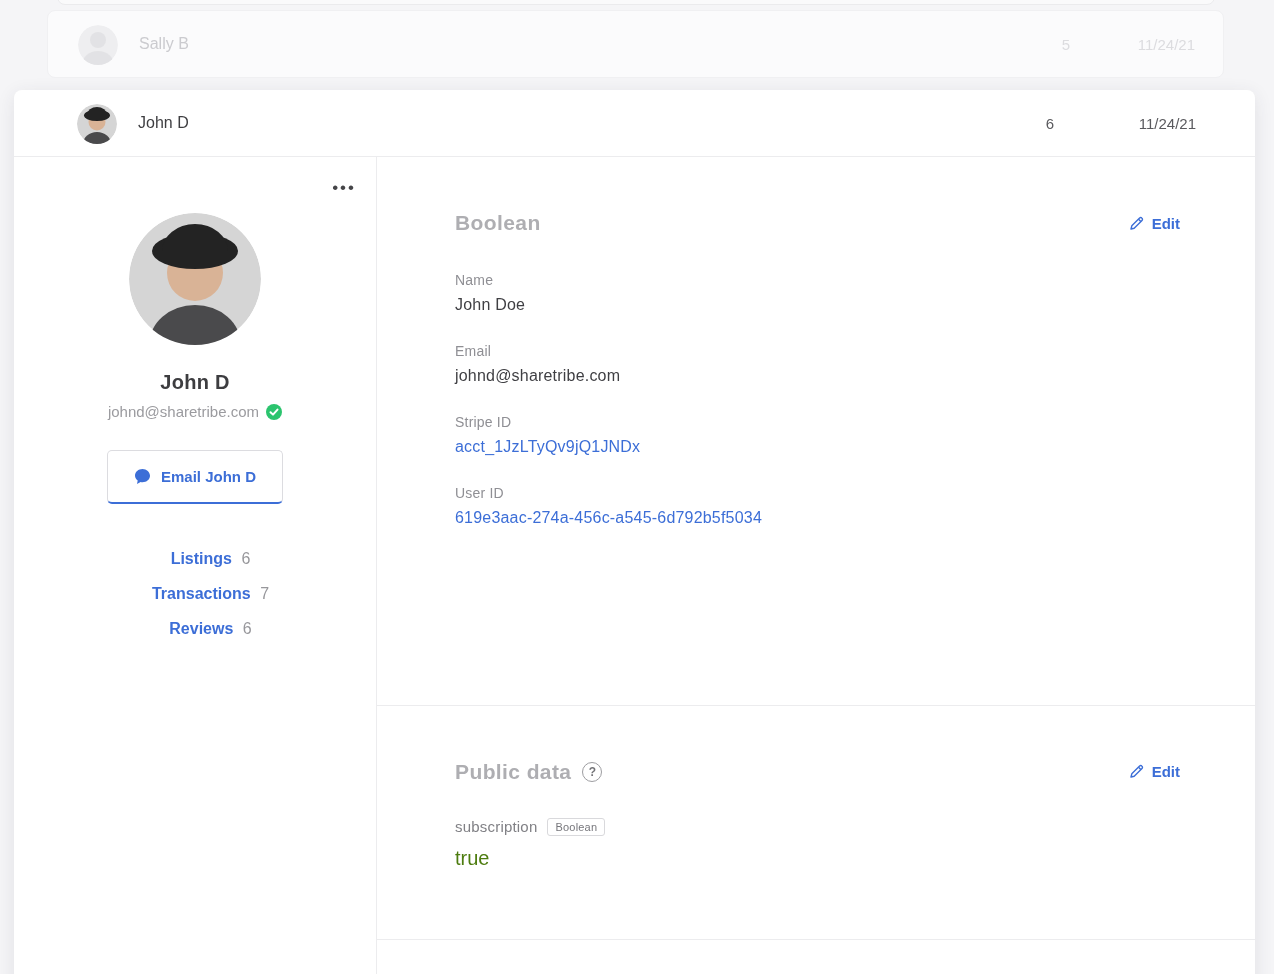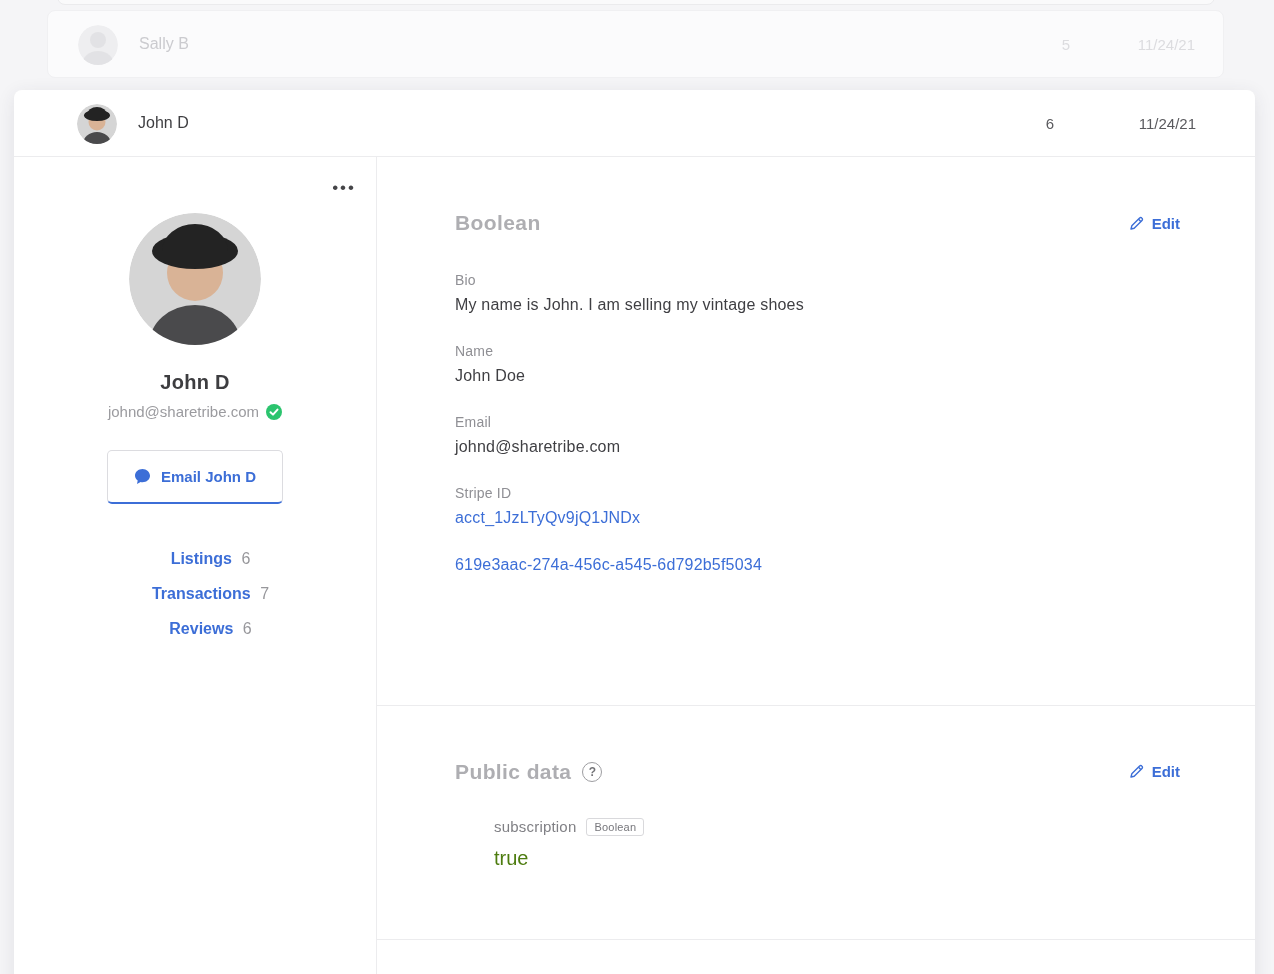--- a/index.html
+++ b/index.html
@@ -119,21 +119,21 @@
     font-family: "Liberation Sans", sans-serif;
   }
   .pencil-icon { width: 15px; height: 15px; display: inline-block; }
 
   .fields { margin-top: 37px; }
   .field { margin-bottom: 29px; }
   .field-label { font-size: 14px; color: #8f8f94; margin-bottom: 8px; letter-spacing: .2px; }
   .field-value { font-size: 16px; color: #3f3f43; letter-spacing: .2px; }
   .field-value.link { color: #3c6ed7; cursor: pointer; }
 
-  .kv { margin-top: 34px; margin-left: 39px; }
+  .kv { margin-top: 34px; }
   .kv-key-row { display: flex; align-items: center; gap: 10px; }
   .kv-key { font-size: 15px; color: #808085; letter-spacing: .2px; }
   .type-badge {
     font-size: 11px; color: #77777c; border: 1px solid #d9d9dc; border-radius: 3px;
     padding: 2px 7px; letter-spacing: .2px;
   }
   .kv-value { margin-top: 11px; font-size: 20px; color: #4d7c0f; }
 </style>
 </head>
 <body>
@@ -235,36 +235,33 @@
                     <path d="M2 13 l.8-3.2 L10.6 2 a1.5 1.5 0 0 1 2.2 0 l.2 .2 a1.5 1.5 0 0 1 0 2.2 L5.2 12.2 Z" fill="none" stroke="#3c6ed7" stroke-width="1.4" stroke-linejoin="round"></path>
                     <line x1="9.6" y1="3.2" x2="11.8" y2="5.4" stroke="#3c6ed7" stroke-width="1.4"></line>
                   </svg>
               </span>
               <span>Edit</span>
             </button>
           </div>
 
           <div class="fields">
             <div class="field">
-              <div class="field-label">Bio</div>
-              <div class="field-value">My name is John. I am selling my vintage shoes</div>
-            </div>
-            <div class="field">
               <div class="field-label">Name</div>
               <div class="field-value">John Doe</div>
             </div>
             <div class="field">
               <div class="field-label">Email</div>
               <div class="field-value">johnd@sharetribe.com</div>
             </div>
             <div class="field">
               <div class="field-label">Stripe ID</div>
               <div class="field-value link">acct_1JzLTyQv9jQ1JNDx</div>
             </div>
             <div class="field">
+              <div class="field-label">User ID</div>
               <div class="field-value link">619e3aac-274a-456c-a545-6d792b5f5034</div>
             </div>
           </div>
         </div>
 
         <div class="section section-2">
           <div class="section-title-row">
             <div class="section-title">
               <span>Public data</span>
               <span class="help-icon">?</span>

